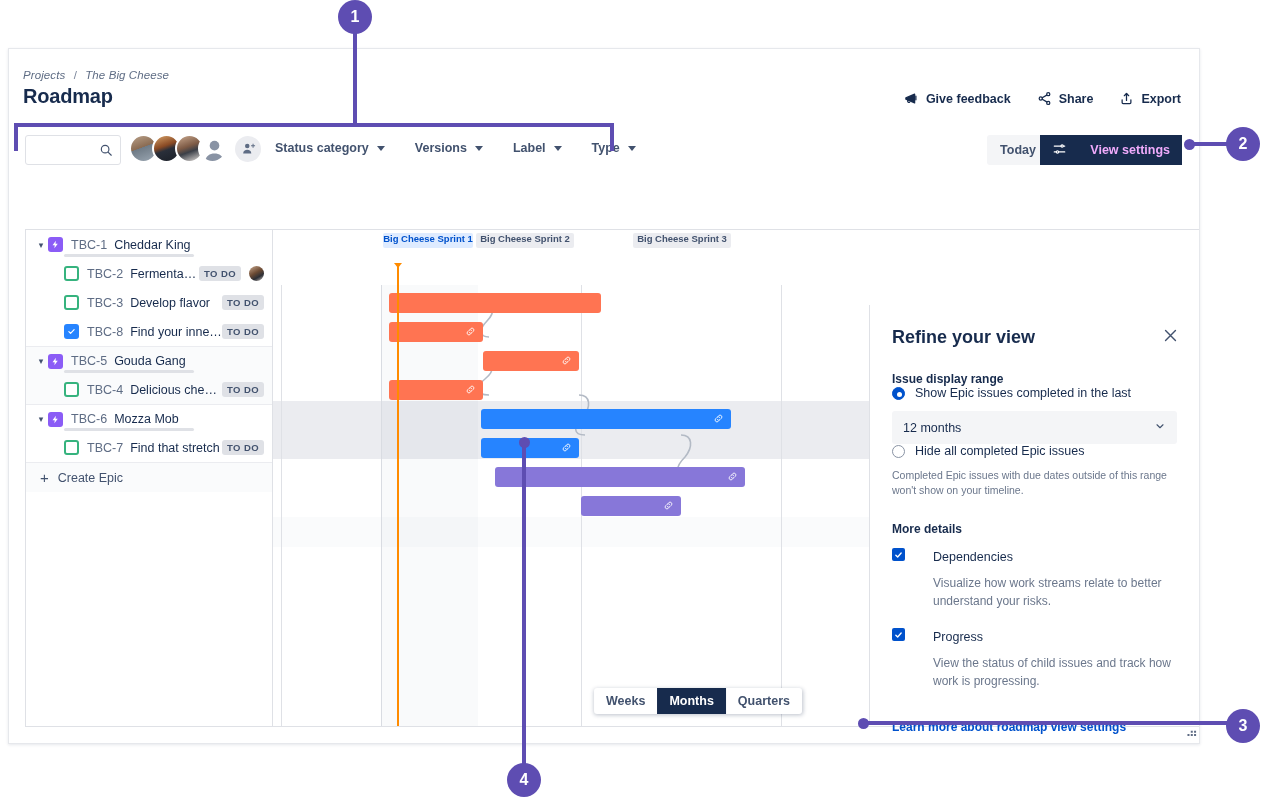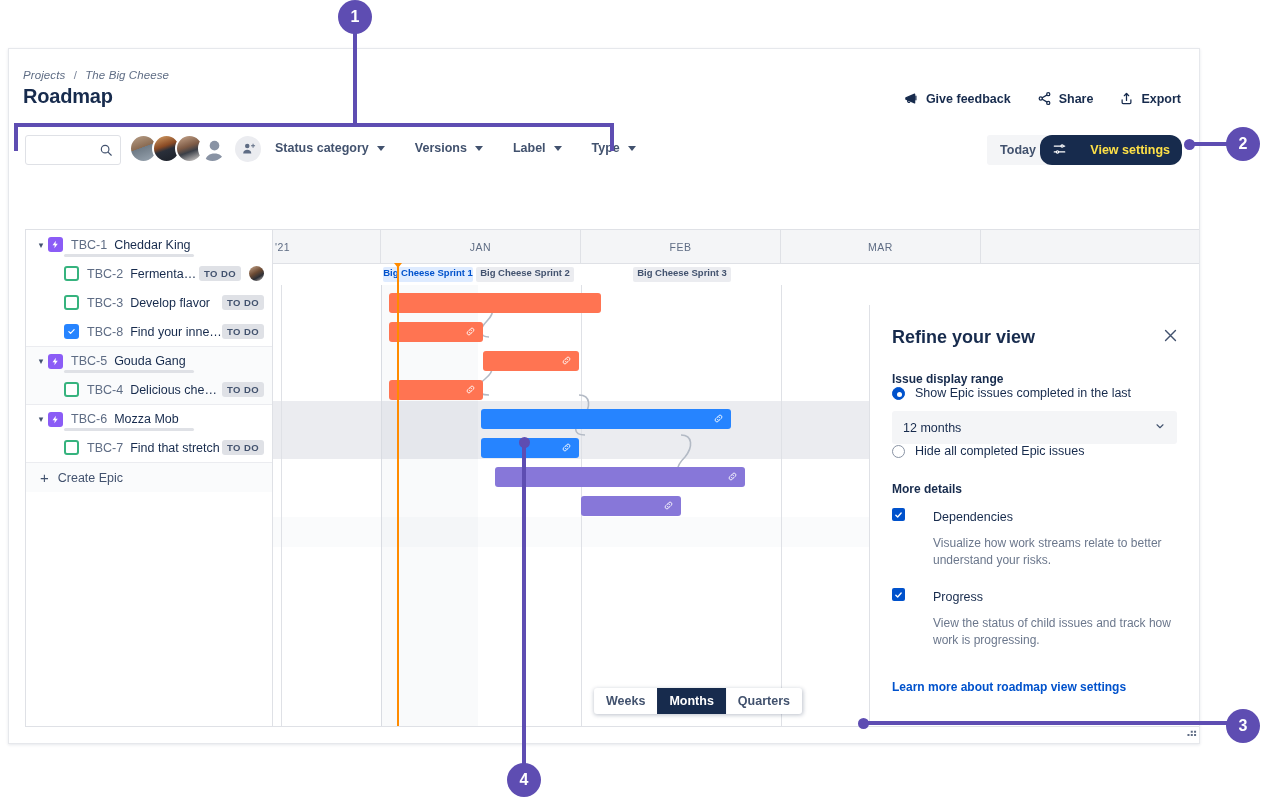--- a/index.html
+++ b/index.html
@@ -79,22 +79,22 @@
 
   .today-btn {
     position: absolute; right: 150px; top: 10px;
     height: 30px; padding: 0 13px; line-height: 30px;
     background: #f4f5f7; color: #42526e; font-size: 12.5px; font-weight: bold;
     border-radius: 3px; cursor: pointer;
   }
   .viewsettings-btn {
     position: absolute; right: 17px; top: 10px;
     height: 30px; padding: 0 12px;
-    background: #172b4d; color: #fde047; font-size: 12.5px; font-weight: bold;
-    border-radius: 12px; cursor: pointer;
+    background: #172b4d; color: #f0abfc; font-size: 12.5px; font-weight: bold;
+    border-radius: 0; cursor: pointer;
     display: flex; align-items: center; gap: 23px;
   }
 
   
   .roadmap { position: absolute; left: 0; top: 128px; right: 0; bottom: 0; }
   .grid-wrap {
     position: absolute; left: 16px; top: 52px; right: 0; bottom: 16px;
     border: 1px solid #dfe1e6; border-right: none; background: #fff;
     overflow: hidden;
   }
@@ -483,35 +483,20 @@
           </div>
 
           <div class="create-epic">
             <span class="plus">+</span>
             <span>Create Epic</span>
           </div>
         </div>
 
         <div class="tl">
 
-          <div class="tl-months">
-            <div class="tl-month" style="left:0; width:8px; justify-content:flex-start; padding-left:2px; border-right:none;">
-              <span>'21</span>
-            </div>
-            <div class="tl-month" style="left:8px; width:100px;"></div>
-            <div class="tl-month" style="left:108px; width:200px;">
-              <span>JAN</span>
-            </div>
-            <div class="tl-month" style="left:308px; width:200px;">
-              <span>FEB</span>
-            </div>
-            <div class="tl-month" style="left:508px; width:200px;">
-              <span>MAR</span>
-            </div>
-          </div>
 
           <div class="tl-sprints">
             <div class="sprint-pill sprint-current" style="left:110px; width:90px;">
               <span>Big Cheese Sprint 1</span>
             </div>
             <div class="sprint-pill sprint-next" style="left:203px; width:98px;">
               <span>Big Cheese Sprint 2</span>
             </div>
             <div class="sprint-pill sprint-next" style="left:316px; width:98px;margin-left:44px;">
               <span>Big Cheese Sprint 3</span>
@@ -640,20 +625,21 @@
                 <path d="M6 9.5l6 6 6-6"></path>
               </svg>
           </span>
         </div>
 
         <div class="radio-row">
           <span class="radio"></span>
           <span class="radio-lbl">Hide all completed Epic issues</span>
         </div>
 
+        <div class="hint">Completed Epic issues with due dates outside of this range won't show on your timeline.</div>
 
         <div class="sec-label">More details</div>
 
         <div class="check-row">
           <span class="cbox">
             <svg width="9" height="8" viewBox="0 0 24 24" fill="none" stroke="#fff" stroke-width="4" stroke-linecap="round" stroke-linejoin="round">
                 <path d="M4 12.5l5.5 5.5L20 6"></path>
               </svg>
           </span>
           <span>

